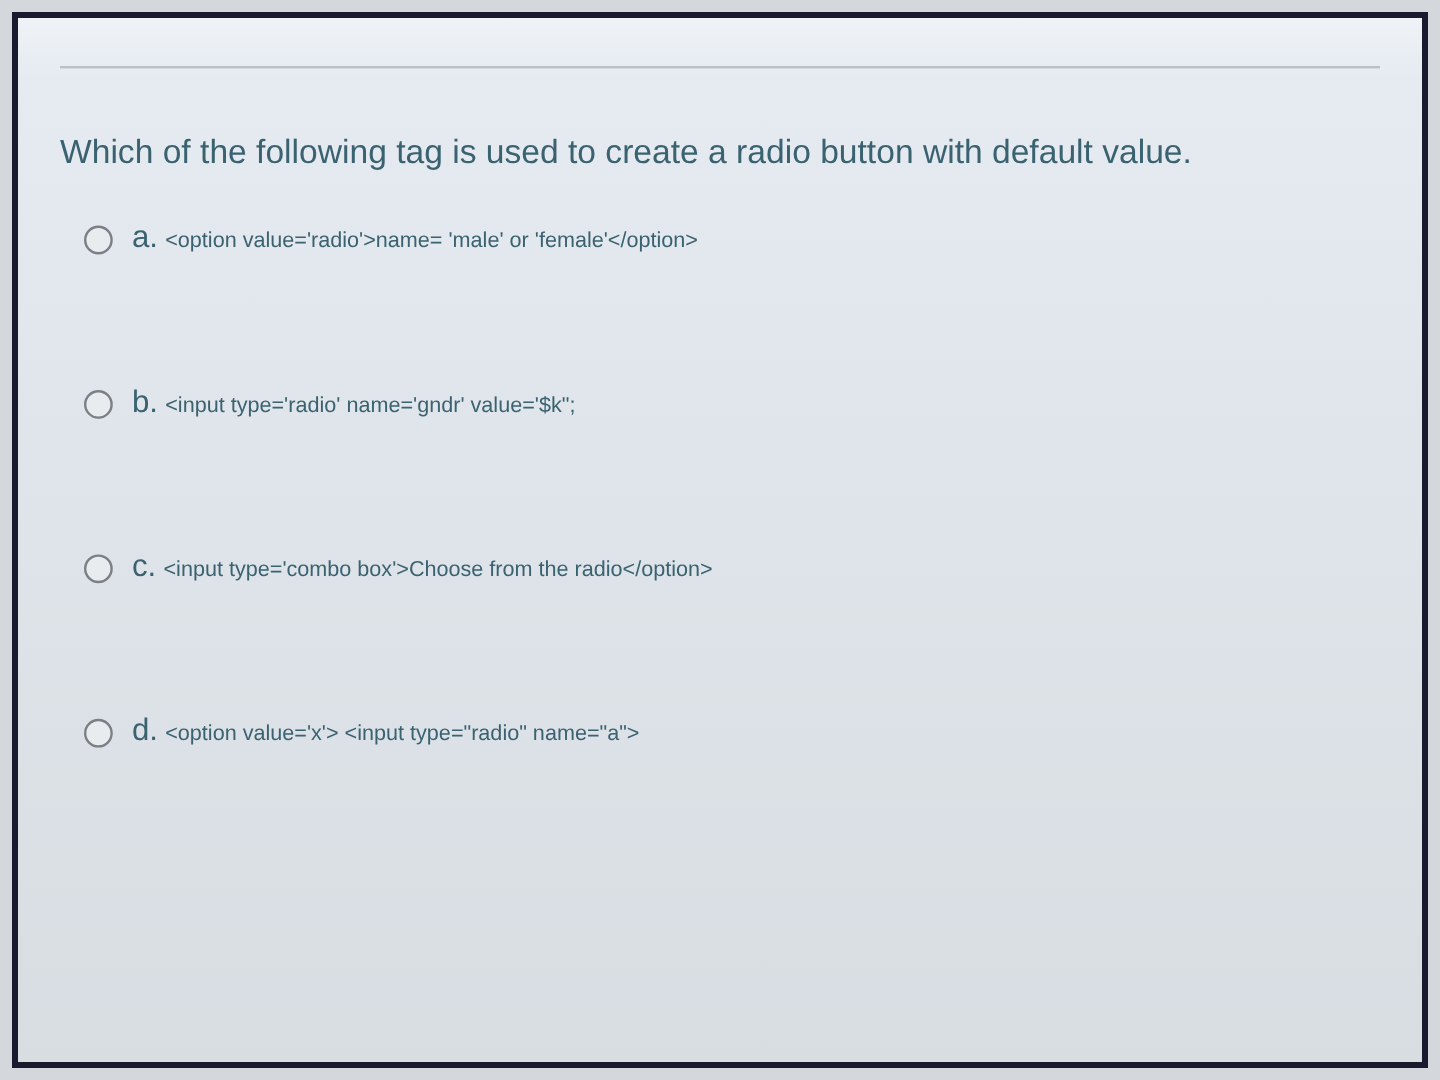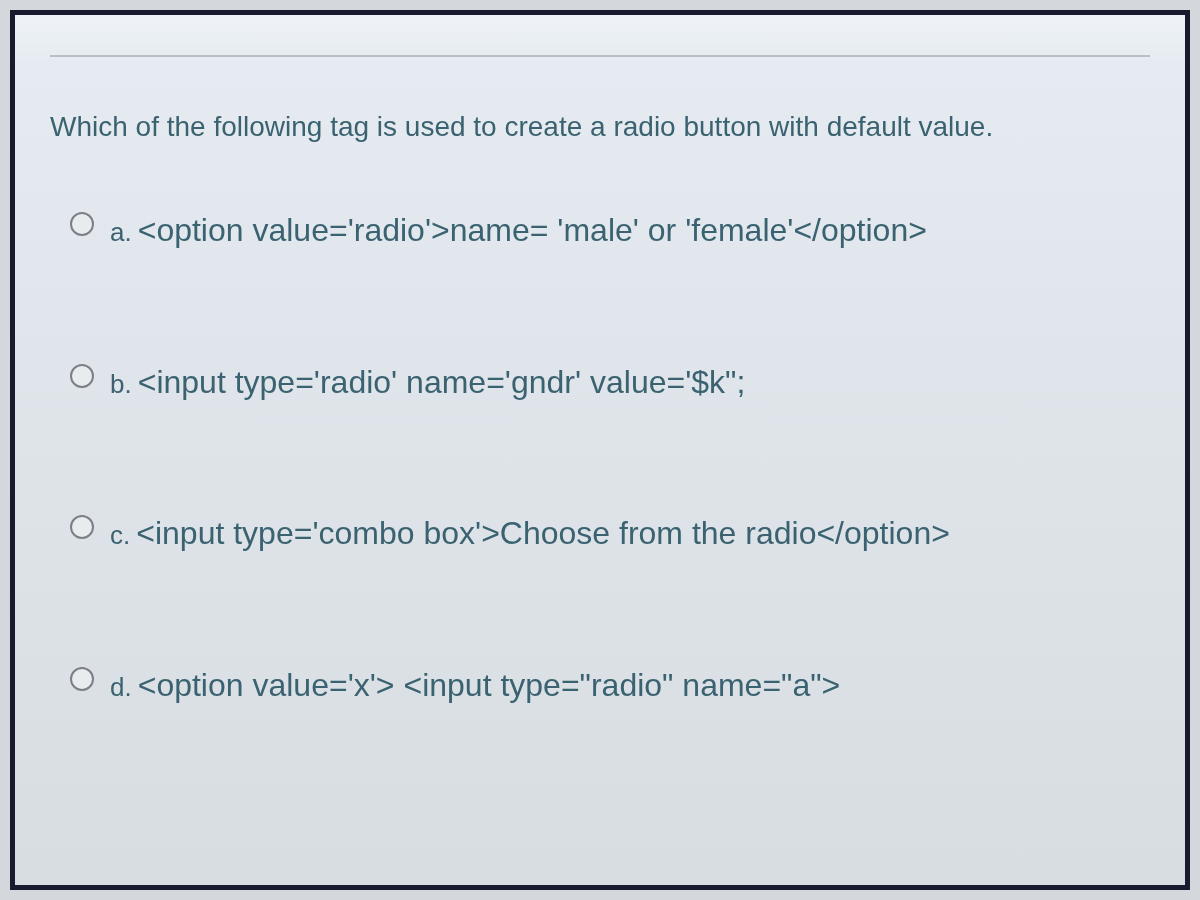--- a/index.html
+++ b/index.html
@@ -28,21 +28,21 @@
     .divider {
       height: 2px;
       background: #b5bbc2;
       margin-bottom: 50px;
       margin-top: -20px;
     }
     .question-text {
       color: #3a6270;
       font-size: 28px;
       line-height: 1.4;
-      margin-bottom: 64px;
+      margin-bottom: 40px;
       font-weight: 400;
     }
     .options {
       display: flex;
       flex-direction: column;
       gap: 110px;
       padding-left: 20px;
     }
     .option-row {
       display: flex;
@@ -61,21 +61,21 @@
     }
     .option-label {
       color: #3a6270;
       font-size: 26px;
       margin-right: 6px;
       margin-top: -4px;
       font-weight: 400;
     }
     .option-text {
       color: #3a6270;
-      font-size: 32px;
+      font-size: 18px;
       font-weight: 400;
       line-height: 1.3;
     }
     .option-text-wrap {
       display: flex;
       align-items: baseline;
       flex-wrap: wrap;
     }
     .screen-glare {
       position: absolute;

